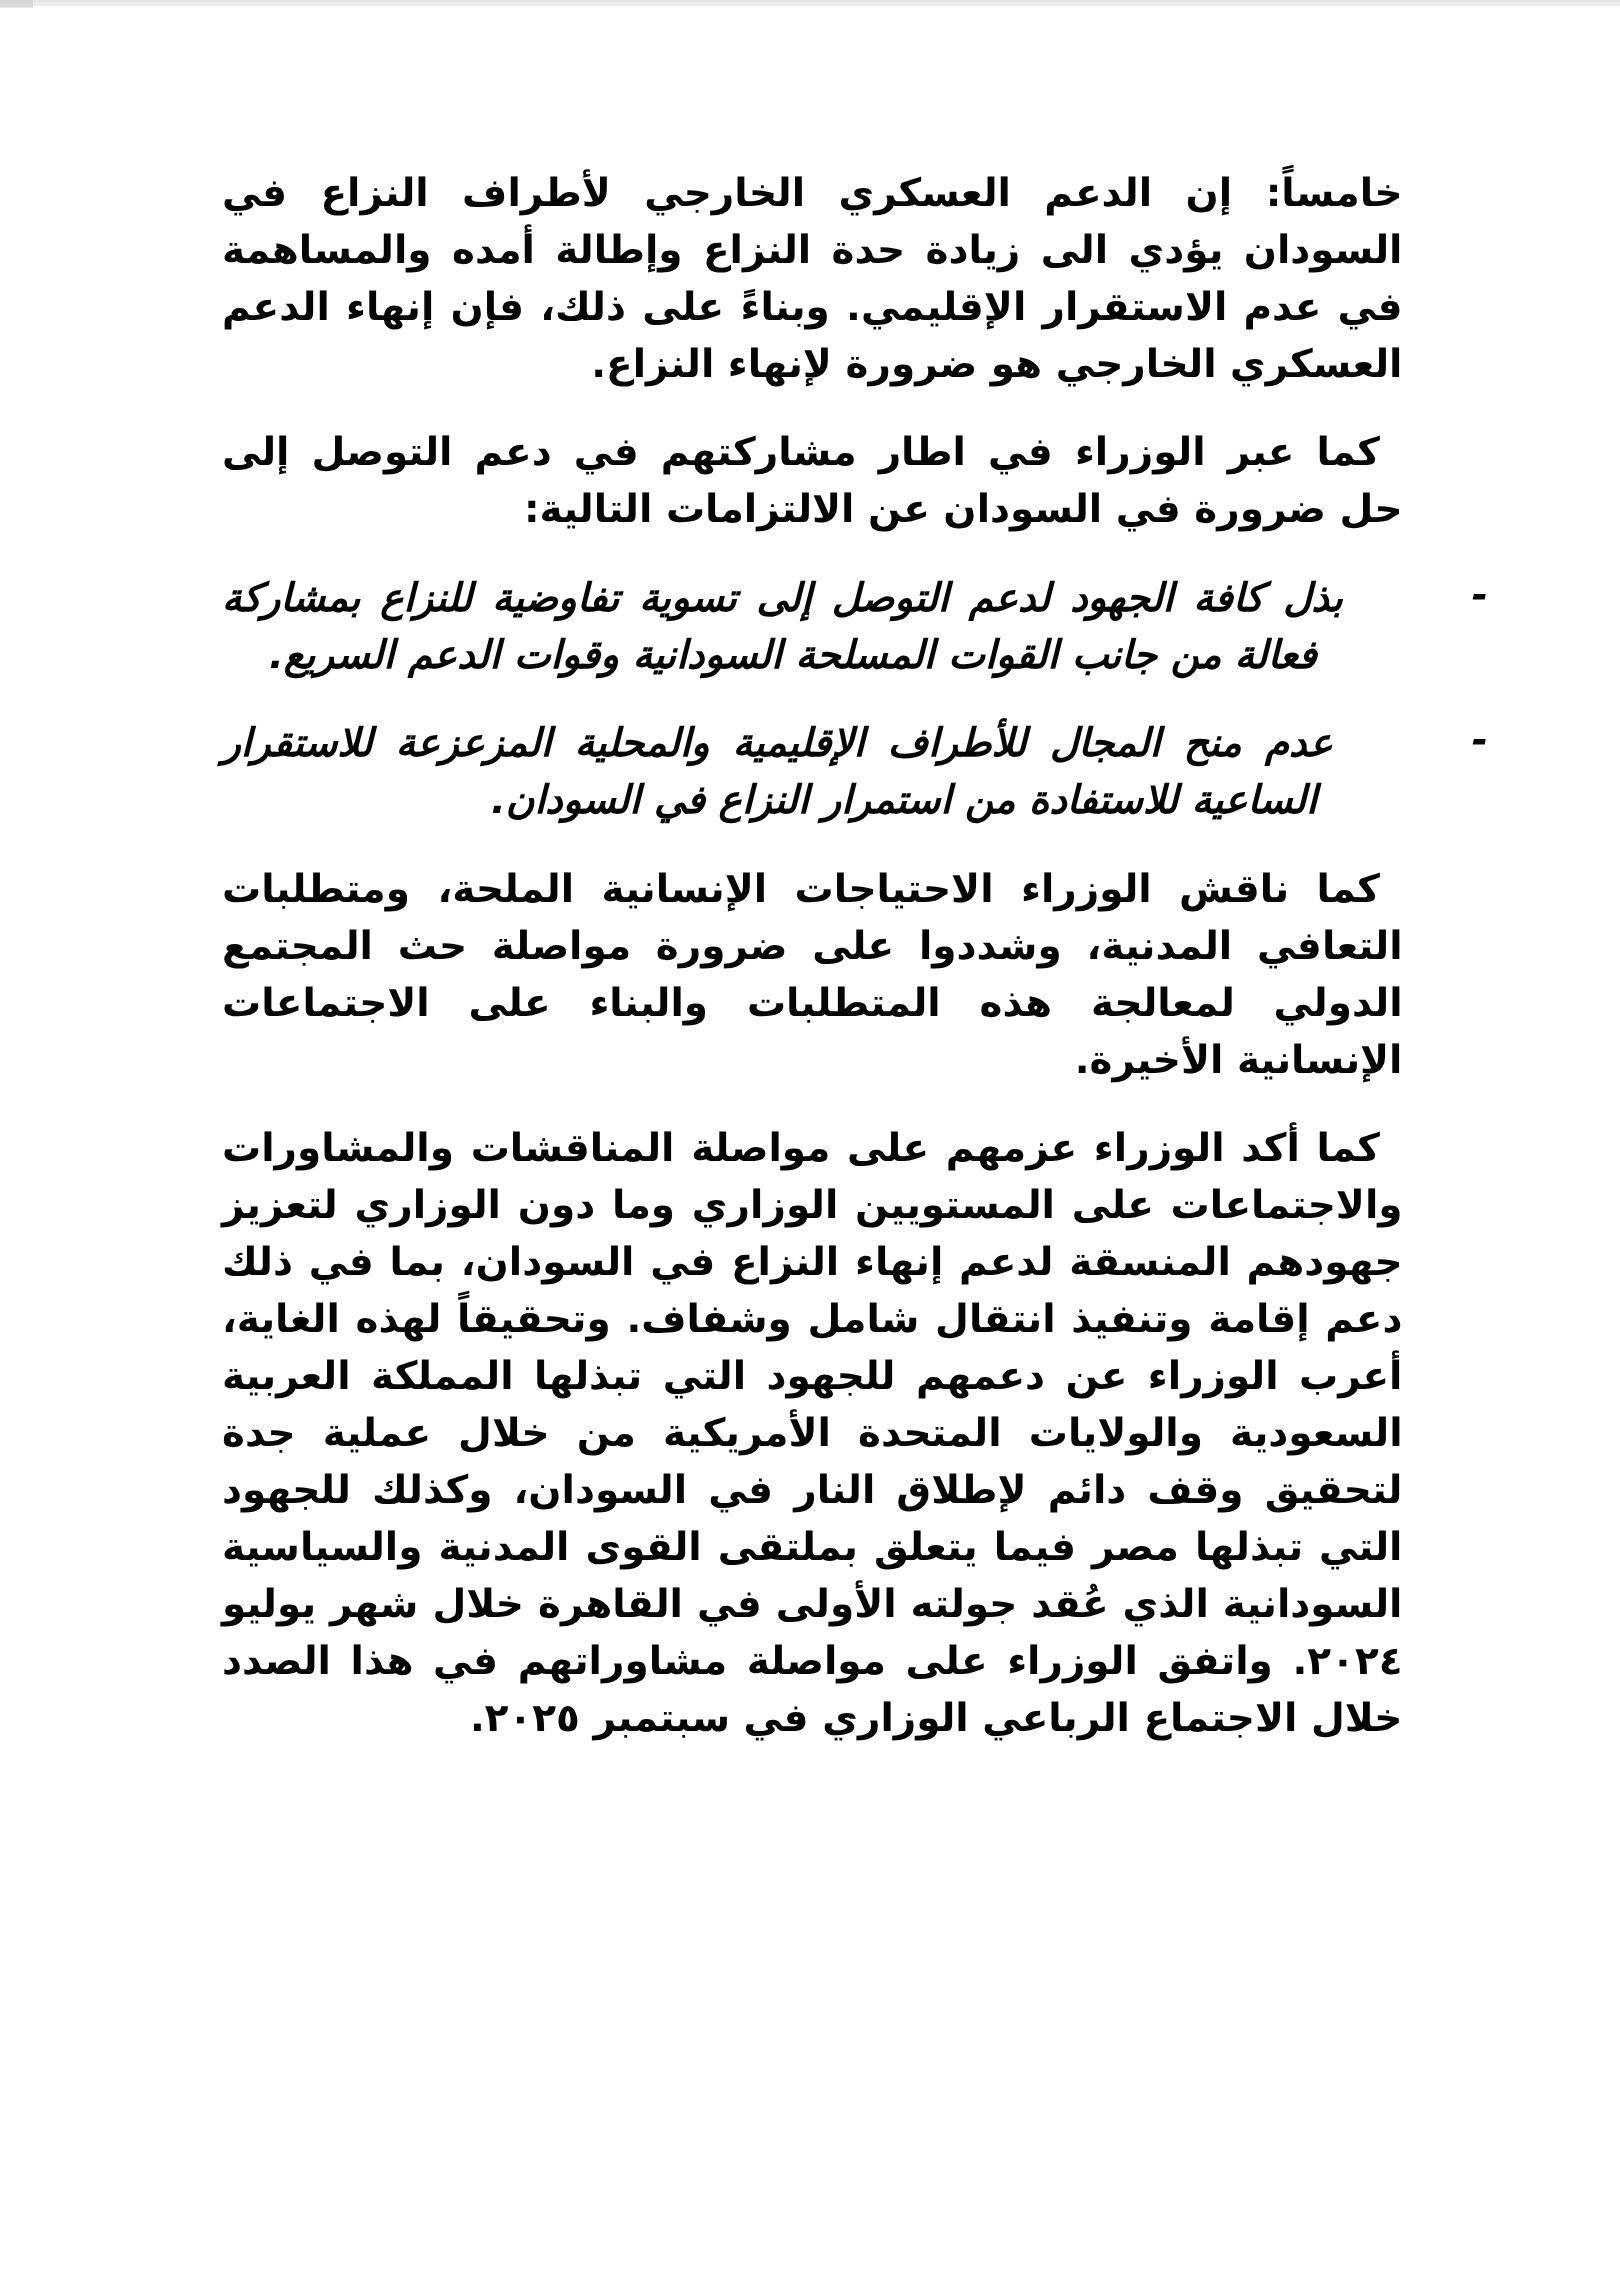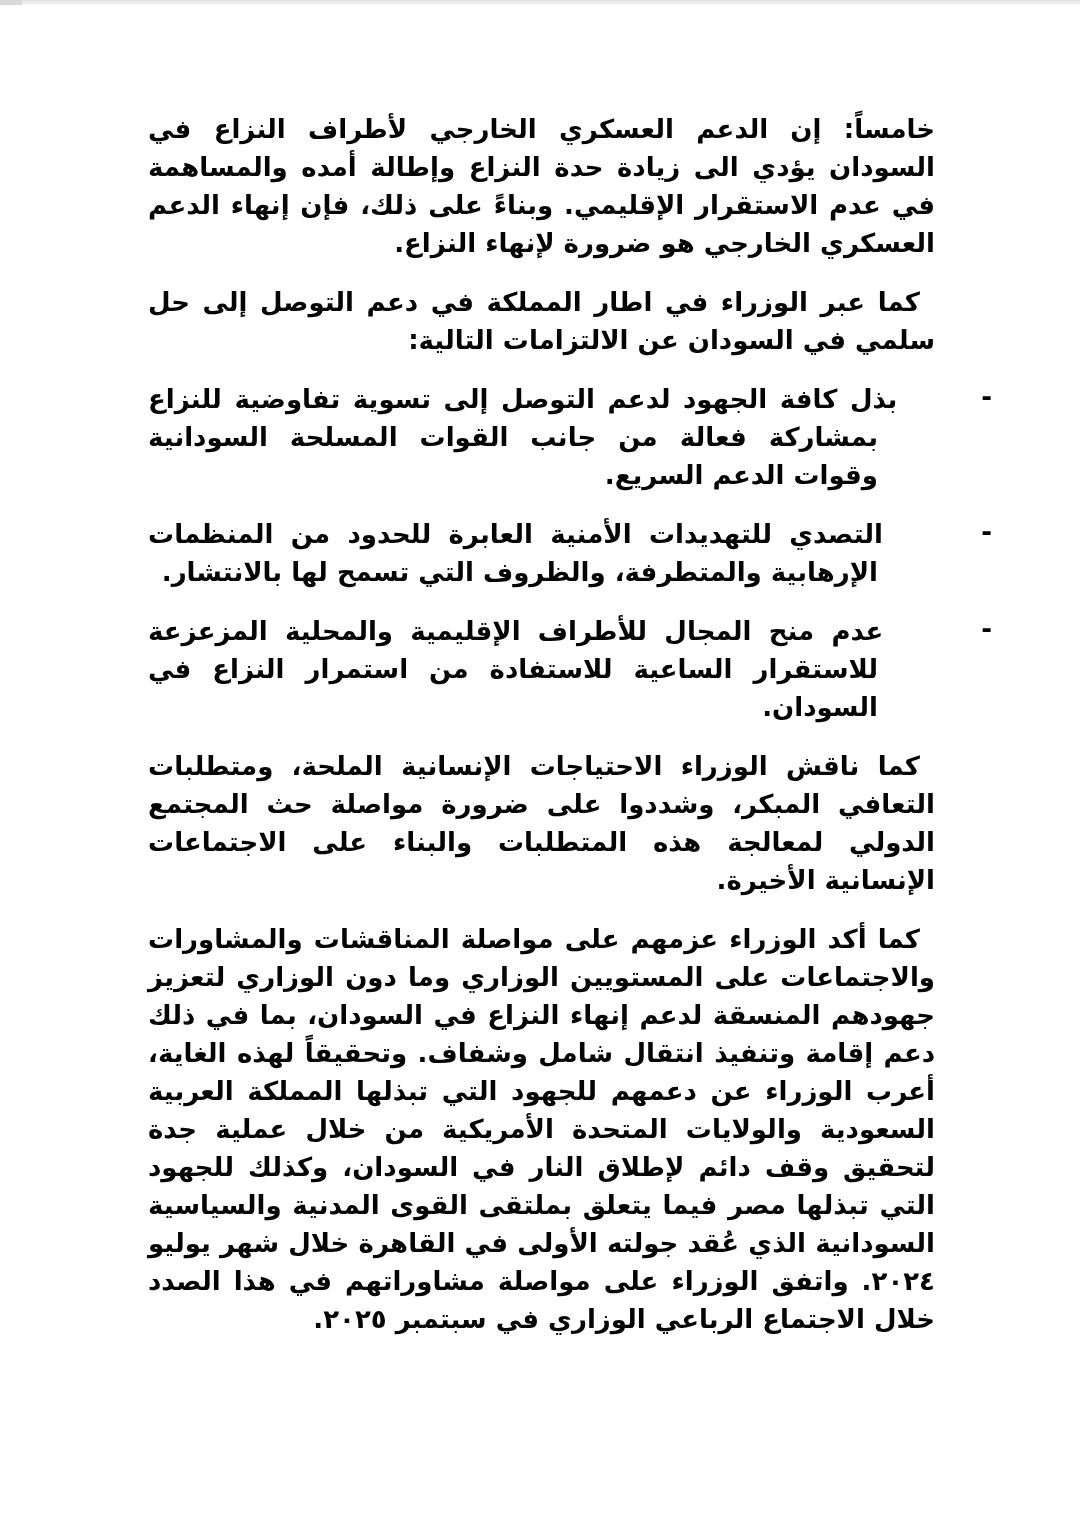--- a/index.html
+++ b/index.html
@@ -42,33 +42,33 @@
   }
   .doc p {
     margin: 0 0 21px 0;
   }
   .para.indent {
     text-indent: 15px;
   }
   .bullet {
     padding-right: 57px;
     text-indent: -57px;
+    font-style: italic;
   }
   .dash {
     display: inline-block;
     transform: translateY(-2px);
   }
 </style>
 </head>
 <body>
 
 <div class="scan-edge"></div>
 <div class="scan-edge-corner"></div>
 
 <div class="doc">
     <p class="para">خامساً: إن الدعم العسكري الخارجي لأطراف النزاع في السودان يؤدي الى زيادة حدة النزاع وإطالة أمده والمساهمة في عدم الاستقرار الإقليمي. وبناءً على ذلك، فإن إنهاء الدعم العسكري الخارجي هو ضرورة لإنهاء النزاع.</p>
-    <p class="para indent">كما عبر الوزراء في اطار المملكة في دعم التوصل إلى حل سلمي في السودان عن الالتزامات التالية:</p>
+    <p class="para indent">كما عبر الوزراء في اطار مشاركتهم في دعم التوصل إلى حل ضرورة في السودان عن الالتزامات التالية:</p>
     <p class="bullet"><span class="dash">-</span>&nbsp;&nbsp; <span>بذل كافة الجهود لدعم التوصل إلى تسوية تفاوضية للنزاع بمشاركة فعالة من جانب القوات المسلحة السودانية وقوات الدعم السريع.</span></p>
-    <p class="bullet"><span class="dash">-</span>&nbsp;&nbsp; <span>التصدي للتهديدات الأمنية العابرة للحدود من المنظمات الإرهابية والمتطرفة، والظروف التي تسمح لها بالانتشار.</span></p>
     <p class="bullet"><span class="dash">-</span>&nbsp;&nbsp; <span>عدم منح المجال للأطراف الإقليمية والمحلية المزعزعة للاستقرار الساعية للاستفادة من استمرار النزاع في السودان.</span></p>
-    <p class="para indent">كما ناقش الوزراء الاحتياجات الإنسانية الملحة، ومتطلبات التعافي المبكر، وشددوا على ضرورة مواصلة حث المجتمع الدولي لمعالجة هذه المتطلبات والبناء على الاجتماعات الإنسانية الأخيرة.</p>
+    <p class="para indent">كما ناقش الوزراء الاحتياجات الإنسانية الملحة، ومتطلبات التعافي المدنية، وشددوا على ضرورة مواصلة حث المجتمع الدولي لمعالجة هذه المتطلبات والبناء على الاجتماعات الإنسانية الأخيرة.</p>
     <p class="para indent">كما أكد الوزراء عزمهم على مواصلة المناقشات والمشاورات والاجتماعات على المستويين الوزاري وما دون الوزاري لتعزيز جهودهم المنسقة لدعم إنهاء النزاع في السودان، بما في ذلك دعم إقامة وتنفيذ انتقال شامل وشفاف. وتحقيقاً لهذه الغاية، أعرب الوزراء عن دعمهم للجهود التي تبذلها المملكة العربية السعودية والولايات المتحدة الأمريكية من خلال عملية جدة لتحقيق وقف دائم لإطلاق النار في السودان، وكذلك للجهود التي تبذلها مصر فيما يتعلق بملتقى القوى المدنية والسياسية السودانية الذي عُقد جولته الأولى في القاهرة خلال شهر يوليو ٢٠٢٤. واتفق الوزراء على مواصلة مشاوراتهم في هذا الصدد خلال الاجتماع الرباعي الوزاري في سبتمبر ٢٠٢٥.</p>
   </div>
 
 </body></html>

